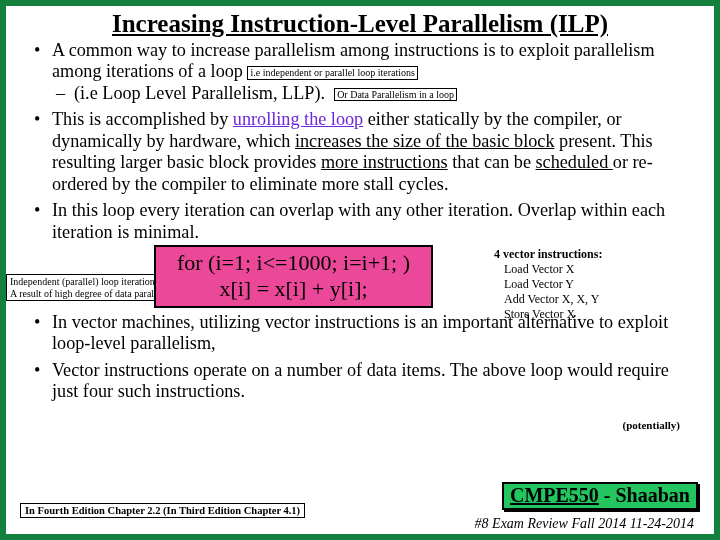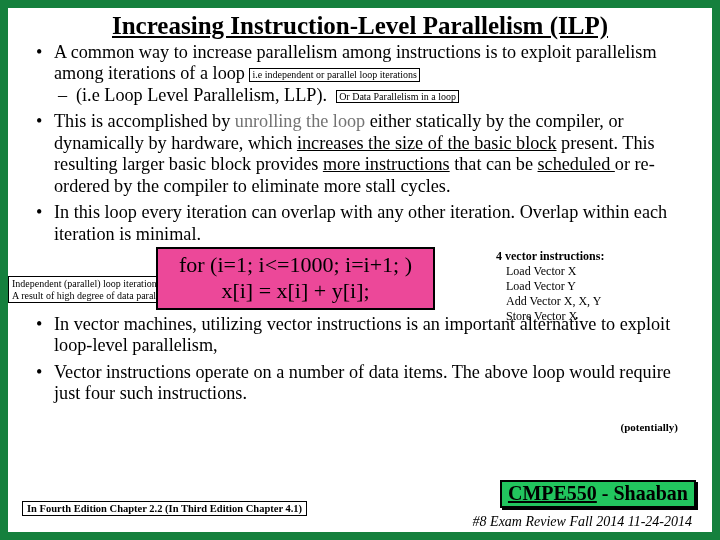--- a/index.html
+++ b/index.html
@@ -6,21 +6,21 @@
     margin: 0;
     padding: 0;
     font-family: "Times New Roman", Times, serif;
     color: #000;
     background: #fff;
   }
   .slide {
     box-sizing: border-box;
     width: 720px;
     height: 540px;
-    border: 8px solid #15803d;
+    border: 6px solid #15803d;
     padding: 4px 18px 0 18px;
     position: relative;
     overflow: hidden;
   }
   .title {
     text-align: center;
     font-size: 25px;
     font-weight: bold;
     text-decoration: underline;
     margin: 0 0 2px 0;
@@ -46,21 +46,22 @@
   .subline {
     padding-left: 22px;
     font-size: 18.2px;
     position: relative;
   }
   .subdash {
     position: absolute;
     left: 4px;
   }
   .linkish {
-    color: #737373;
+    color: #6d28d9;
+    text-decoration: underline;
   }
   .annot {
     display: inline-block;
     border: 1px solid #000;
     font-size: 10px;
     padding: 0 2px;
     vertical-align: 1px;
     white-space: nowrap;
     line-height: 1.15;
   }

